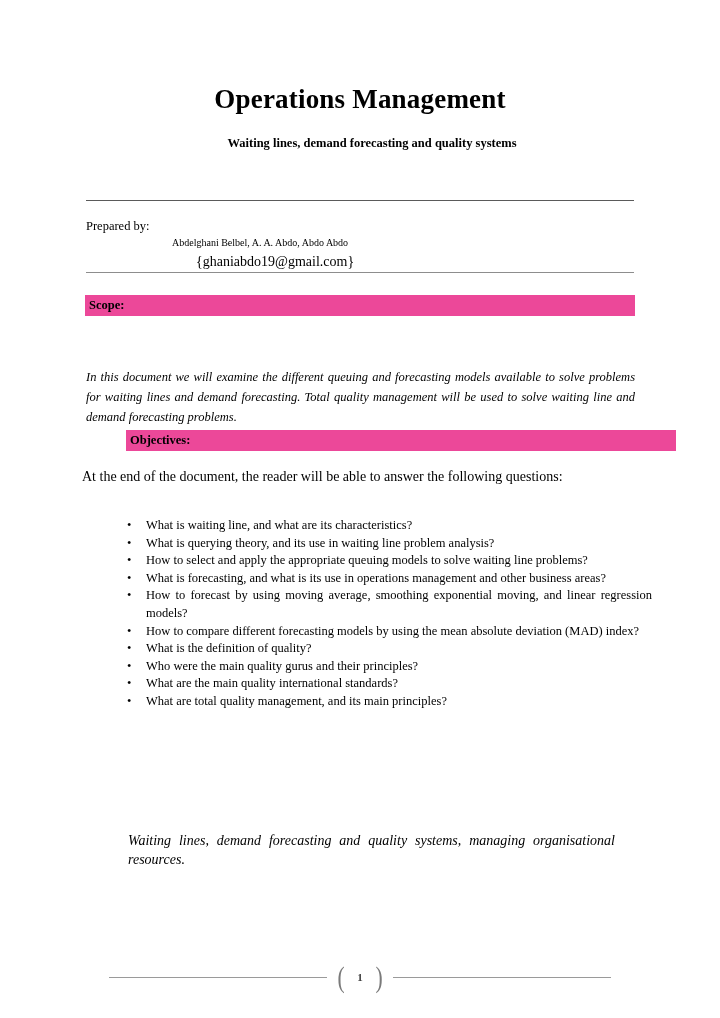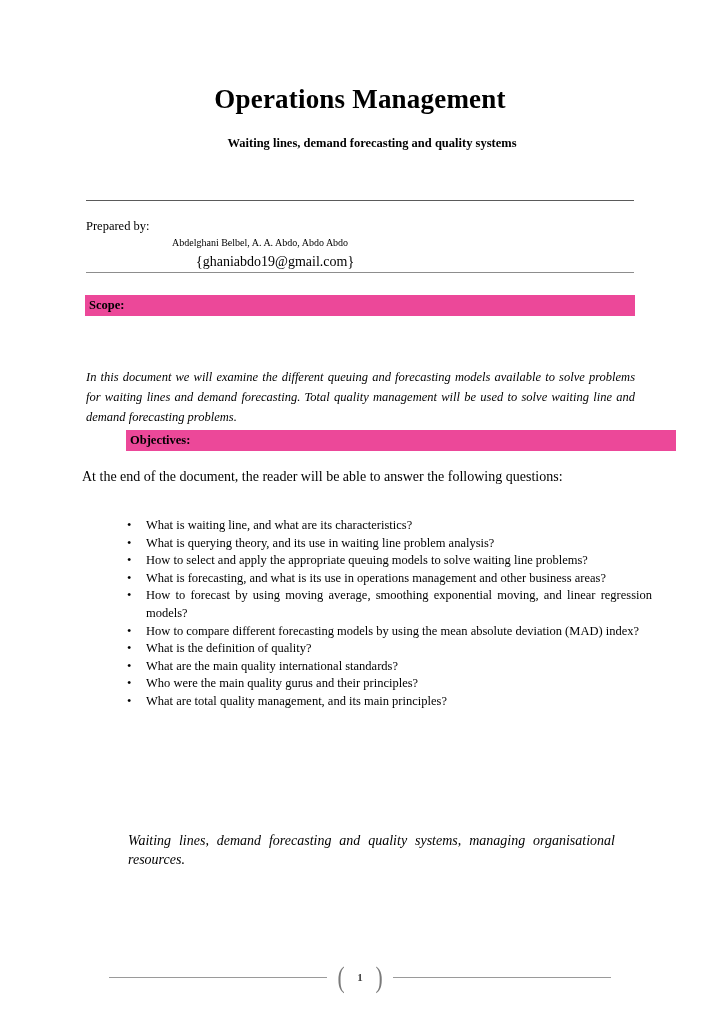--- a/index.html
+++ b/index.html
@@ -220,22 +220,22 @@
   </div>
   <div class="objectives-intro">At the end of the document, the reader will be able to answer the following questions:</div>
   <ul class="objectives-list">
     <li>What is waiting line, and what are its characteristics?</li>
     <li>What is querying theory, and its use in waiting line problem analysis?</li>
     <li>How to select and apply the appropriate queuing models to solve waiting line problems?</li>
     <li>What is forecasting, and what is its use in operations management and other business areas?</li>
     <li>How to forecast by using moving average, smoothing exponential moving, and linear regression models?</li>
     <li>How to compare different forecasting models by using the mean absolute deviation (MAD) index?</li>
     <li>What is the definition of quality?</li>
+    <li>Who were the main quality gurus and their principles?</li>
     <li>What are the main quality international standards?</li>
-    <li>Who were the main quality gurus and their principles?</li>
     <li>What are total quality management, and its main principles?</li>
   </ul>
 
   <div class="keywords-body">Waiting lines, demand forecasting and quality systems, managing organisational resources.</div>
 
   <div class="footer">
     <div class="footer-rule left"></div>
     <div class="footer-center">
       <span class="paren">(</span>
       <span class="page-number">1</span>

